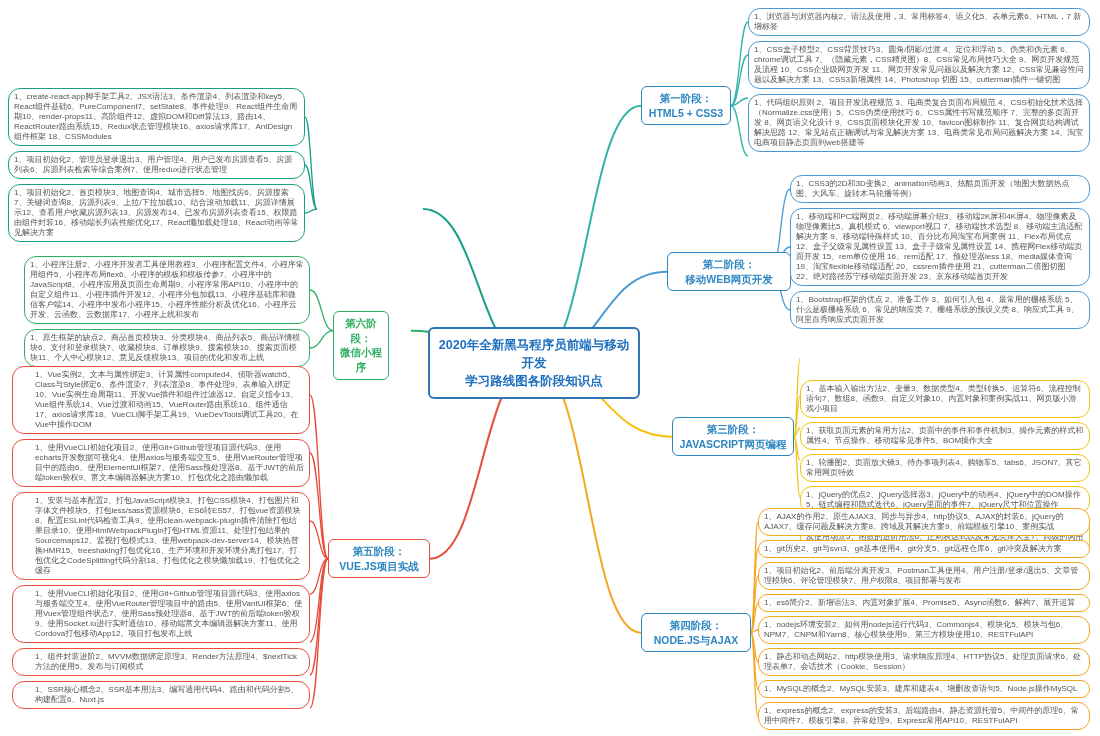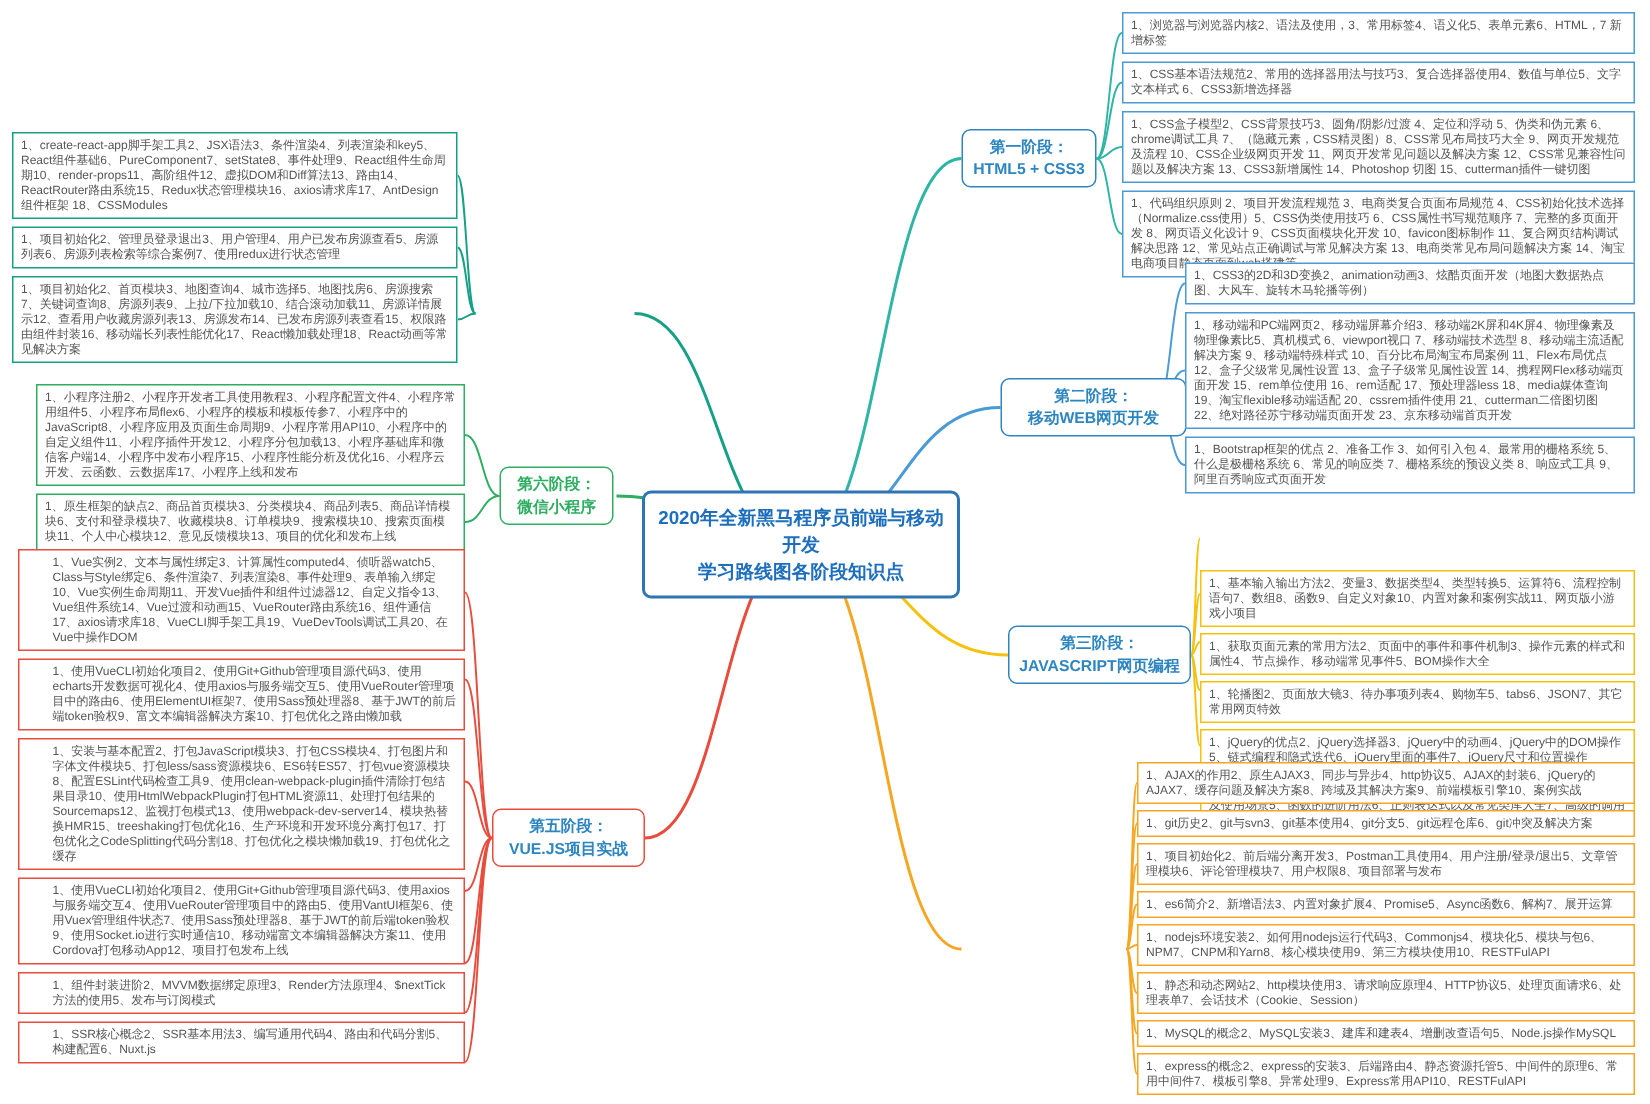--- a/index.html
+++ b/index.html
@@ -30,37 +30,37 @@
     border:1.5px solid #2e86c1;
     color:#2e86c1;
     font-size:10.5px; font-weight:600;
     padding:4px 6px; line-height:1.4;
   }
   .s1 { left:641px; top:86px;  width:90px; }
   .s2 { left:667px; top:252px; width:124px; }
   .s3 { left:672px; top:417px; width:122px; }
   .s4 { left:641px; top:613px; width:110px; }
   .s7 { left:317px; top:182px; width:106px; border-color:#16a085; color:#16a085; }
-  .s6 { left:333px; top:311px; width:76px;  border-color:#2eae60; color:#2eae60; }
+  .s6 { left:333px; top:311px; width:56px;  border-color:#2eae60; color:#2eae60; }
   .s5 { left:328px; top:539px; width:102px; border-color:#e74c3c; color:#2e86c1; }
   .leafcol {
     position:absolute;
     display:flex; flex-direction:column; gap:5px;
   }
   .c1 { left:748px; top:8px;   width:342px; }
   .c2 { left:790px; top:175px; width:300px; }
   .c3 { left:800px; top:340px; width:290px; gap:4px;margin-top:40px; }
   .c4 { left:758px; top:508px; width:332px; gap:4px; }
   .c7 { left:8px;   top:88px;  width:297px; }
   .c6 { left:24px;  top:256px; width:286px; }
   .c5 { left:12px;  top:366px; width:298px; }
   .leaf {
     background:#fff;
     border:1px solid #4a9ad5;
-    border-radius:0;
+    border-radius:12px;
     padding:3px 5px;
     font-size:8px; line-height:1.25;
     color:#555;
   }
   .b1 .leaf { border-color:#4a9ad5; }
   .b2 .leaf { border-color:#4a9ad5; }
   .b3 .leaf { border-color:#f4c20d; }
   .b4 .leaf { border-color:#f5a623; }
   .b7 .leaf { border-color:#16a085; }
   .b6 .leaf { border-color:#2eae60; }
@@ -114,28 +114,29 @@
 
   <div class="node center">2020年全新黑马程序员前端与移动开发
 学习路线图各阶段知识点</div>
 
   <div class="node stage s1">第一阶段：
 HTML5 + CSS3</div>
   <div class="node stage s2">第二阶段：
 移动WEB网页开发</div>
   <div class="node stage s3">第三阶段：
 JAVASCRIPT网页编程</div>
+  <div class="node stage s4">第四阶段：
+NODE.JS与AJAX</div>
   <div class="node stage s6">第六阶段：
 微信小程序</div>
   <div class="node stage s5">第五阶段：
 VUE.JS项目实战</div>
 
   <div class="leafcol c1 b1">
     <div class="leaf">1、浏览器与浏览器内核2、语法及使用，3、常用标签4、语义化5、表单元素6、HTML，7 新增标签</div>
-    <div class="leaf">1、CSS基本语法规范2、常用的选择器用法与技巧3、复合选择器使用4、数值与单位5、文字文本样式 6、CSS3新增选择器</div>
     <div class="leaf">1、CSS盒子模型2、CSS背景技巧3、圆角/阴影/过渡 4、定位和浮动 5、伪类和伪元素 6、chrome调试工具 7、（隐藏元素，CSS精灵图）8、CSS常见布局技巧大全 9、网页开发规范及流程 10、CSS企业级网页开发 11、网页开发常见问题以及解决方案 12、CSS常见兼容性问题以及解决方案 13、CSS3新增属性 14、Photoshop 切图 15、cutterman插件一键切图</div>
     <div class="leaf">1、代码组织原则 2、项目开发流程规范 3、电商类复合页面布局规范 4、CSS初始化技术选择（Normalize.css使用）5、CSS伪类使用技巧 6、CSS属性书写规范顺序 7、完整的多页面开发 8、网页语义化设计 9、CSS页面模块化开发 10、favicon图标制作 11、复合网页结构调试解决思路 12、常见站点正确调试与常见解决方案 13、电商类常见布局问题解决方案 14、淘宝电商项目静态页面到web搭建等</div>
   </div>
 
   <div class="leafcol c2 b2">
     <div class="leaf">1、CSS3的2D和3D变换2、animation动画3、炫酷页面开发（地图大数据热点图、大风车、旋转木马轮播等例）</div>
     <div class="leaf">1、移动端和PC端网页2、移动端屏幕介绍3、移动端2K屏和4K屏4、物理像素及物理像素比5、真机模式 6、viewport视口 7、移动端技术选型 8、移动端主流适配解决方案 9、移动端特殊样式 10、百分比布局淘宝布局案例 11、Flex布局优点 12、盒子父级常见属性设置 13、盒子子级常见属性设置 14、携程网Flex移动端页面开发 15、rem单位使用 16、rem适配 17、预处理器less 18、media媒体查询 19、淘宝flexible移动端适配 20、cssrem插件使用 21、cutterman二倍图切图 22、绝对路径苏宁移动端页面开发 23、京东移动端首页开发</div>
     <div class="leaf">1、Bootstrap框架的优点 2、准备工作 3、如何引入包 4、最常用的栅格系统 5、什么是极栅格系统 6、常见的响应类 7、栅格系统的预设义类 8、响应式工具 9、阿里百秀响应式页面开发</div>
   </div>
 

